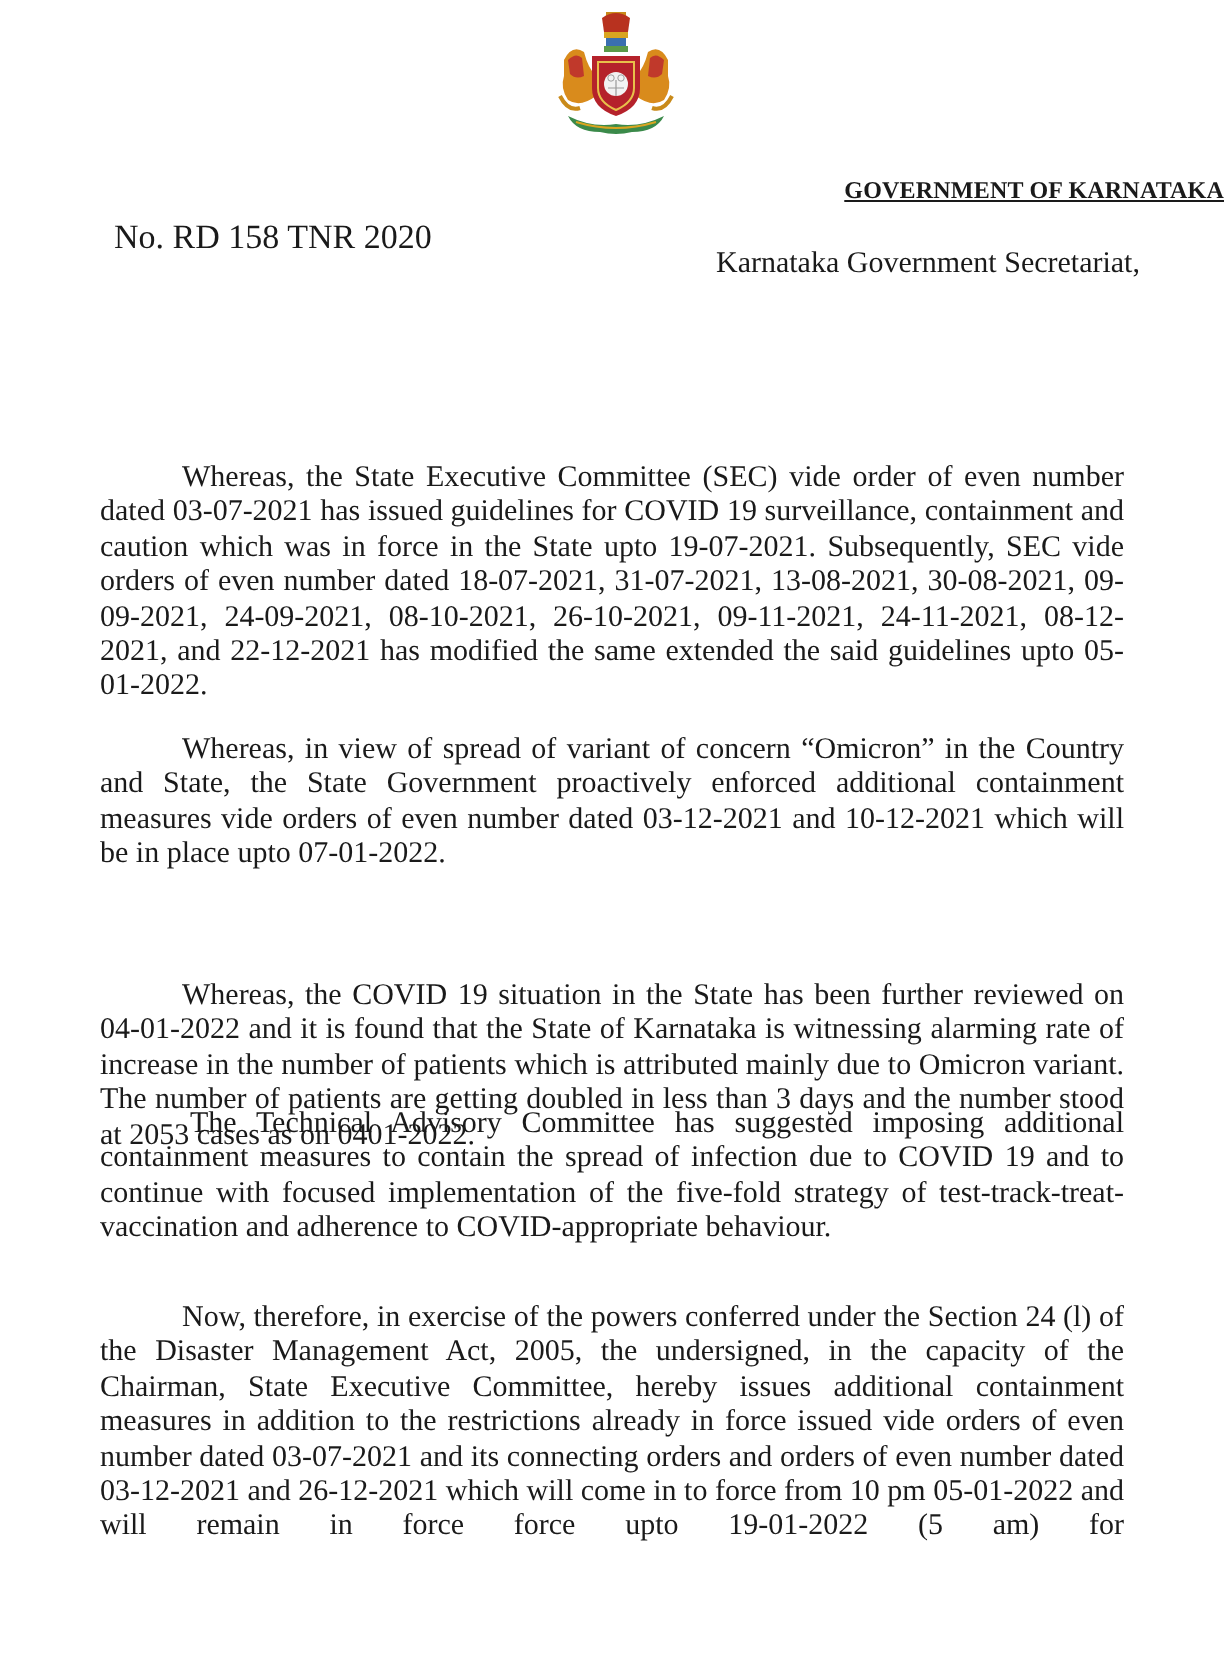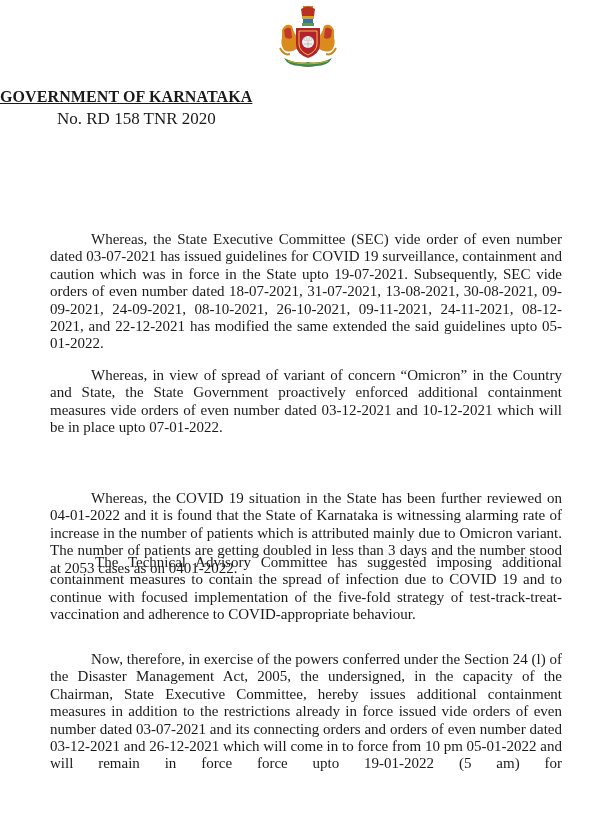--- a/index.html
+++ b/index.html
@@ -20,23 +20,23 @@
       left: 276px;
       top: 4px;
       width: 64px;
       height: 68px;
     }
     .title {
       position: absolute;
       left: 0;
       width: 612px;
       top: 88px;
-      text-align: left;
+      text-align: right;
       font-weight: bold;
-      font-size: 16px;
+      font-size: 12px;
       text-decoration: underline;
       letter-spacing: 0.1px;
     }
     .ref-no {
       position: absolute;
       left: 57px;
       top: 109px;
       font-size: 17px;
     }
     .address {
@@ -98,19 +98,20 @@
     <path d="M8 54 Q20 60 32 58 Q44 60 56 54 Q52 62 40 62 Q32 64 24 62 Q12 62 8 54 Z" fill="#3b8a4a"></path>
     <path d="M12 57 Q32 63 52 57" stroke="#d9a520" stroke-width="1" fill="none"></path>
   </svg>
 </div>
 
 <div class="title">GOVERNMENT OF KARNATAKA</div>
 
 <div class="ref-no">No. RD 158 TNR 2020</div>
 
 <div class="address">
+  <div class="a1">Karnataka Government Secretariat,</div>
 </div>
 
 <p class="para p1">Whereas, the State Executive Committee (SEC) vide order of even number dated 03-07-2021 has issued guidelines for COVID 19 surveillance, containment and caution which was in force in the State upto 19-07-2021. Subsequently, SEC vide orders of even number dated 18-07-2021, 31-07-2021, 13-08-2021, 30-08-2021, 09-09-2021, 24-09-2021, 08-10-2021, 26-10-2021, 09-11-2021, 24-11-2021, 08-12-2021, and 22-12-2021 has modified the same extended the said guidelines upto 05-01-2022.</p>
 <p class="para p2">Whereas, in view of spread of variant of concern “Omicron” in the Country and State, the State Government proactively enforced additional containment measures vide orders of even number dated 03-12-2021 and 10-12-2021 which will be in place upto 07-01-2022.</p>
 <p class="para p3">Whereas, the COVID 19 situation in the State has been further reviewed on 04-01-2022 and it is found that the State of Karnataka is witnessing alarming rate of increase in the number of patients which is attributed mainly due to Omicron variant.  The number of patients are getting doubled in less than 3 days and the number stood at 2053 cases as on 0401-2022.</p>
 <p class="para p4">The Technical Advisory Committee has suggested imposing additional containment measures to contain the spread of infection due to COVID 19 and to continue with focused implementation of the five-fold strategy of test-track-treat-vaccination and adherence to COVID-appropriate behaviour.</p>
 <p class="para p5" style="text-align-last: justify;">Now, therefore, in exercise of the powers conferred under the Section 24 (l) of the Disaster Management Act, 2005, the undersigned, in the capacity of the Chairman, State Executive Committee, hereby issues additional containment measures in addition to the restrictions already in force issued vide orders of even number dated 03-07-2021 and its connecting orders and orders of even number dated 03-12-2021 and 26-12-2021 which will come in to force from 10 pm  05-01-2022 and will remain in force force upto 19-01-2022 (5 am)    for</p>
 
 </body></html>

